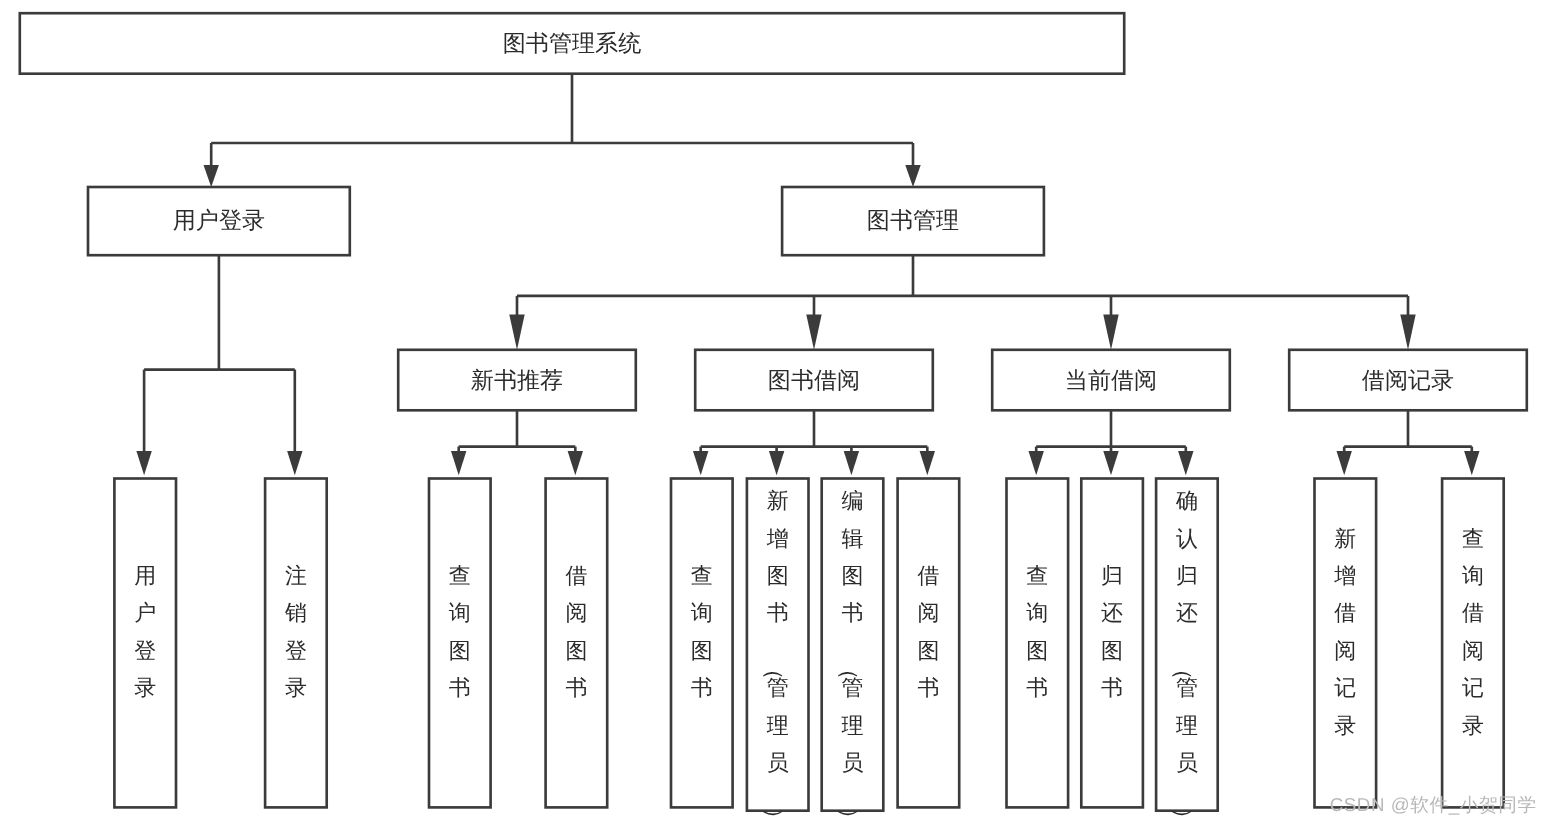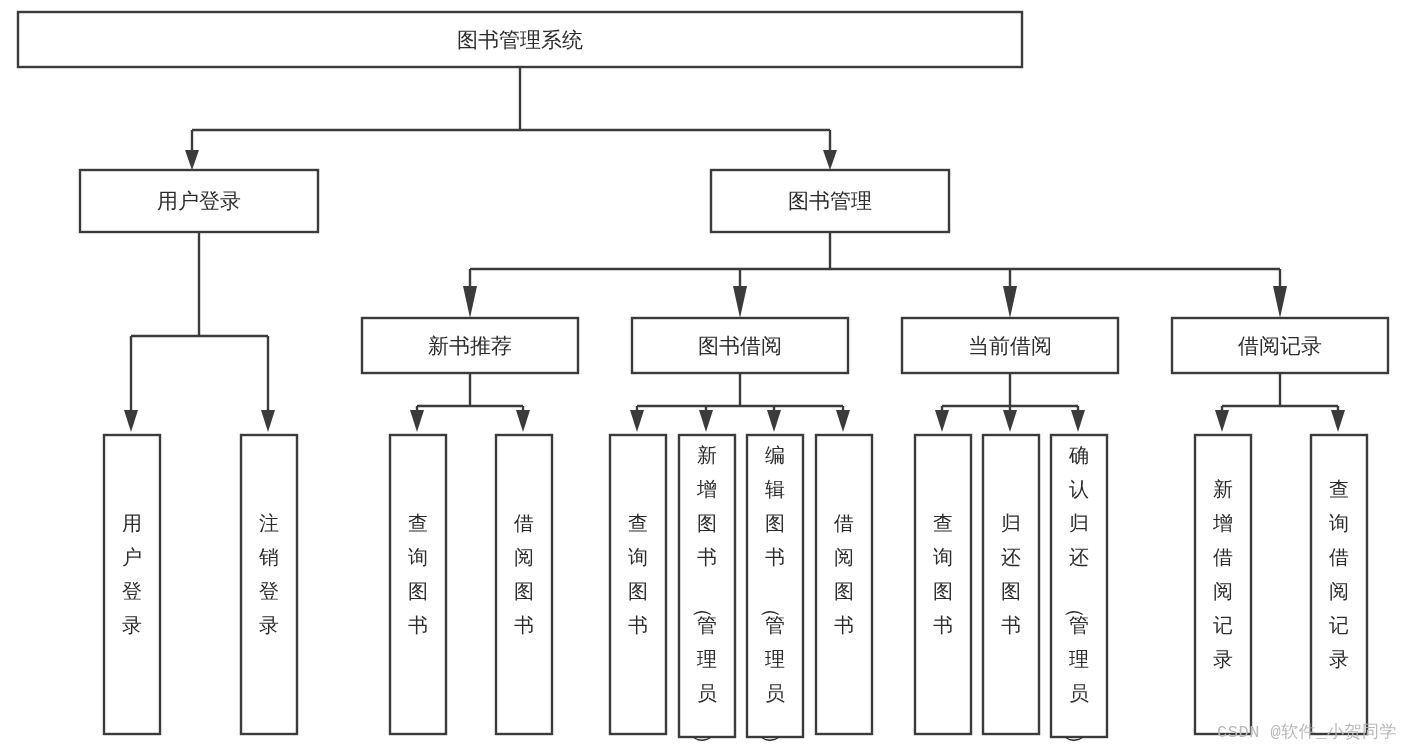--- a/index.html
+++ b/index.html
@@ -50,21 +50,21 @@
     fill: none;
   }
   .arrowhead {
     fill: #3b3b3b;
     stroke: none;
   }
   .watermark {
     position: absolute;
     right: 8px;
     bottom: 4px;
-    font-family: Liberation Mono, monospace;
+    font-family: Liberation Sans, sans-serif;
     font-size: 17px;
     color: #b8b8b8;
     white-space: nowrap;
     letter-spacing: 0.5px;
   }
 </style>
 </head>
 <body>
 
 <div id="diagram-root">

